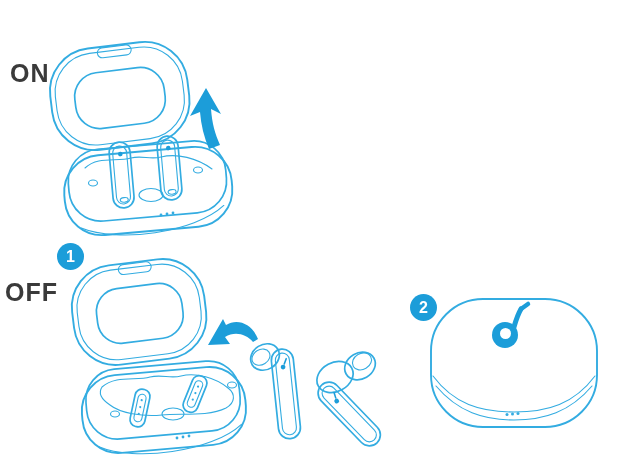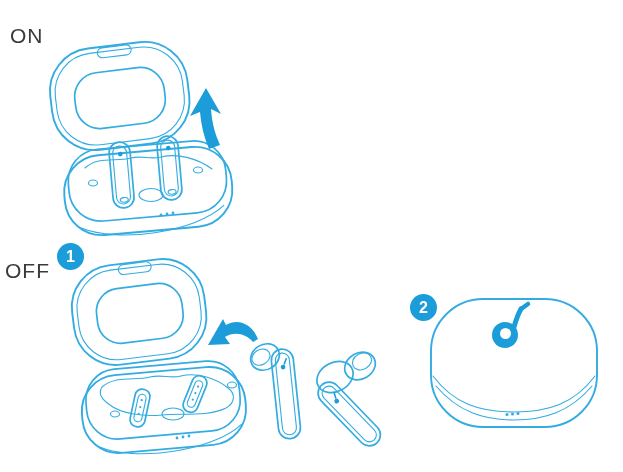--- a/index.html
+++ b/index.html
@@ -10,22 +10,22 @@
   }
   html,body{margin:0;padding:0;background:#fff;}
   .canvas{
     position:relative;width:623px;height:472px;
     background:var(--background);
     font-family:"Liberation Sans",sans-serif;
     overflow:hidden;
   }
   .lbl{
     position:absolute;
-    font-size:21px;font-weight:400;letter-spacing:1px;
-    color:var(--text);line-height:1;
+    font-size:25px;font-weight:700;letter-spacing:1px;
+    color:var(--text);line-height:1;margin-top:36px;
   }
   .badge{
     position:absolute;width:27px;height:27px;border-radius:50%;
     background:var(--accent);color:#fff;
     font-size:16px;font-weight:700;line-height:27px;text-align:center;
   }
   svg.illus{position:absolute;overflow:visible;}
   .ln{fill:none;stroke:var(--line);stroke-width:1.7;stroke-linecap:round;stroke-linejoin:round;}
   .lnb{fill:none;stroke:var(--line);stroke-width:1.9;stroke-linecap:round;stroke-linejoin:round;}
   .ln2{fill:none;stroke:var(--line);stroke-width:1.1;stroke-linecap:round;stroke-linejoin:round;}
@@ -75,21 +75,21 @@
     <g transform="rotate(-5 132 140)">
       <rect class="ln" x="121" y="108" width="21" height="64" rx="10.5"></rect>
       <rect class="ln2" x="124.5" y="112" width="14" height="56" rx="7"></rect>
       <circle class="fil" cx="132" cy="120" r="2.3"></circle>
       <ellipse class="ln2" cx="132" cy="164" rx="4" ry="2.3"></ellipse>
     </g>
 
     <path class="fil" d="M168 60 L152 88 L162 84 C163 97 166 109 171 121 L182 117 C177 106 174 95 173 81 L183 86 Z"></path>
   </svg>
 
-  <span class="lbl" style="left:5px;top:260px">OFF</span>
+  <span class="lbl" style="left:5px;top:244px">OFF</span>
   <span class="badge" style="left:57px;top:243px">1</span>
 
   <svg class="illus" style="left:60px;top:253px" width="200" height="216" viewBox="0 0 200 216">
 
     <g transform="rotate(-7 79 62)">
       <rect class="lnb" x="13" y="9" width="133" height="100" rx="42"></rect>
       <rect class="ln2" x="18" y="14" width="123" height="90" rx="38"></rect>
       <rect class="ln" x="37" y="33" width="86" height="55" rx="23"></rect>
       <rect class="ln2" x="64" y="10" width="33" height="10" rx="5"></rect>
     </g>

